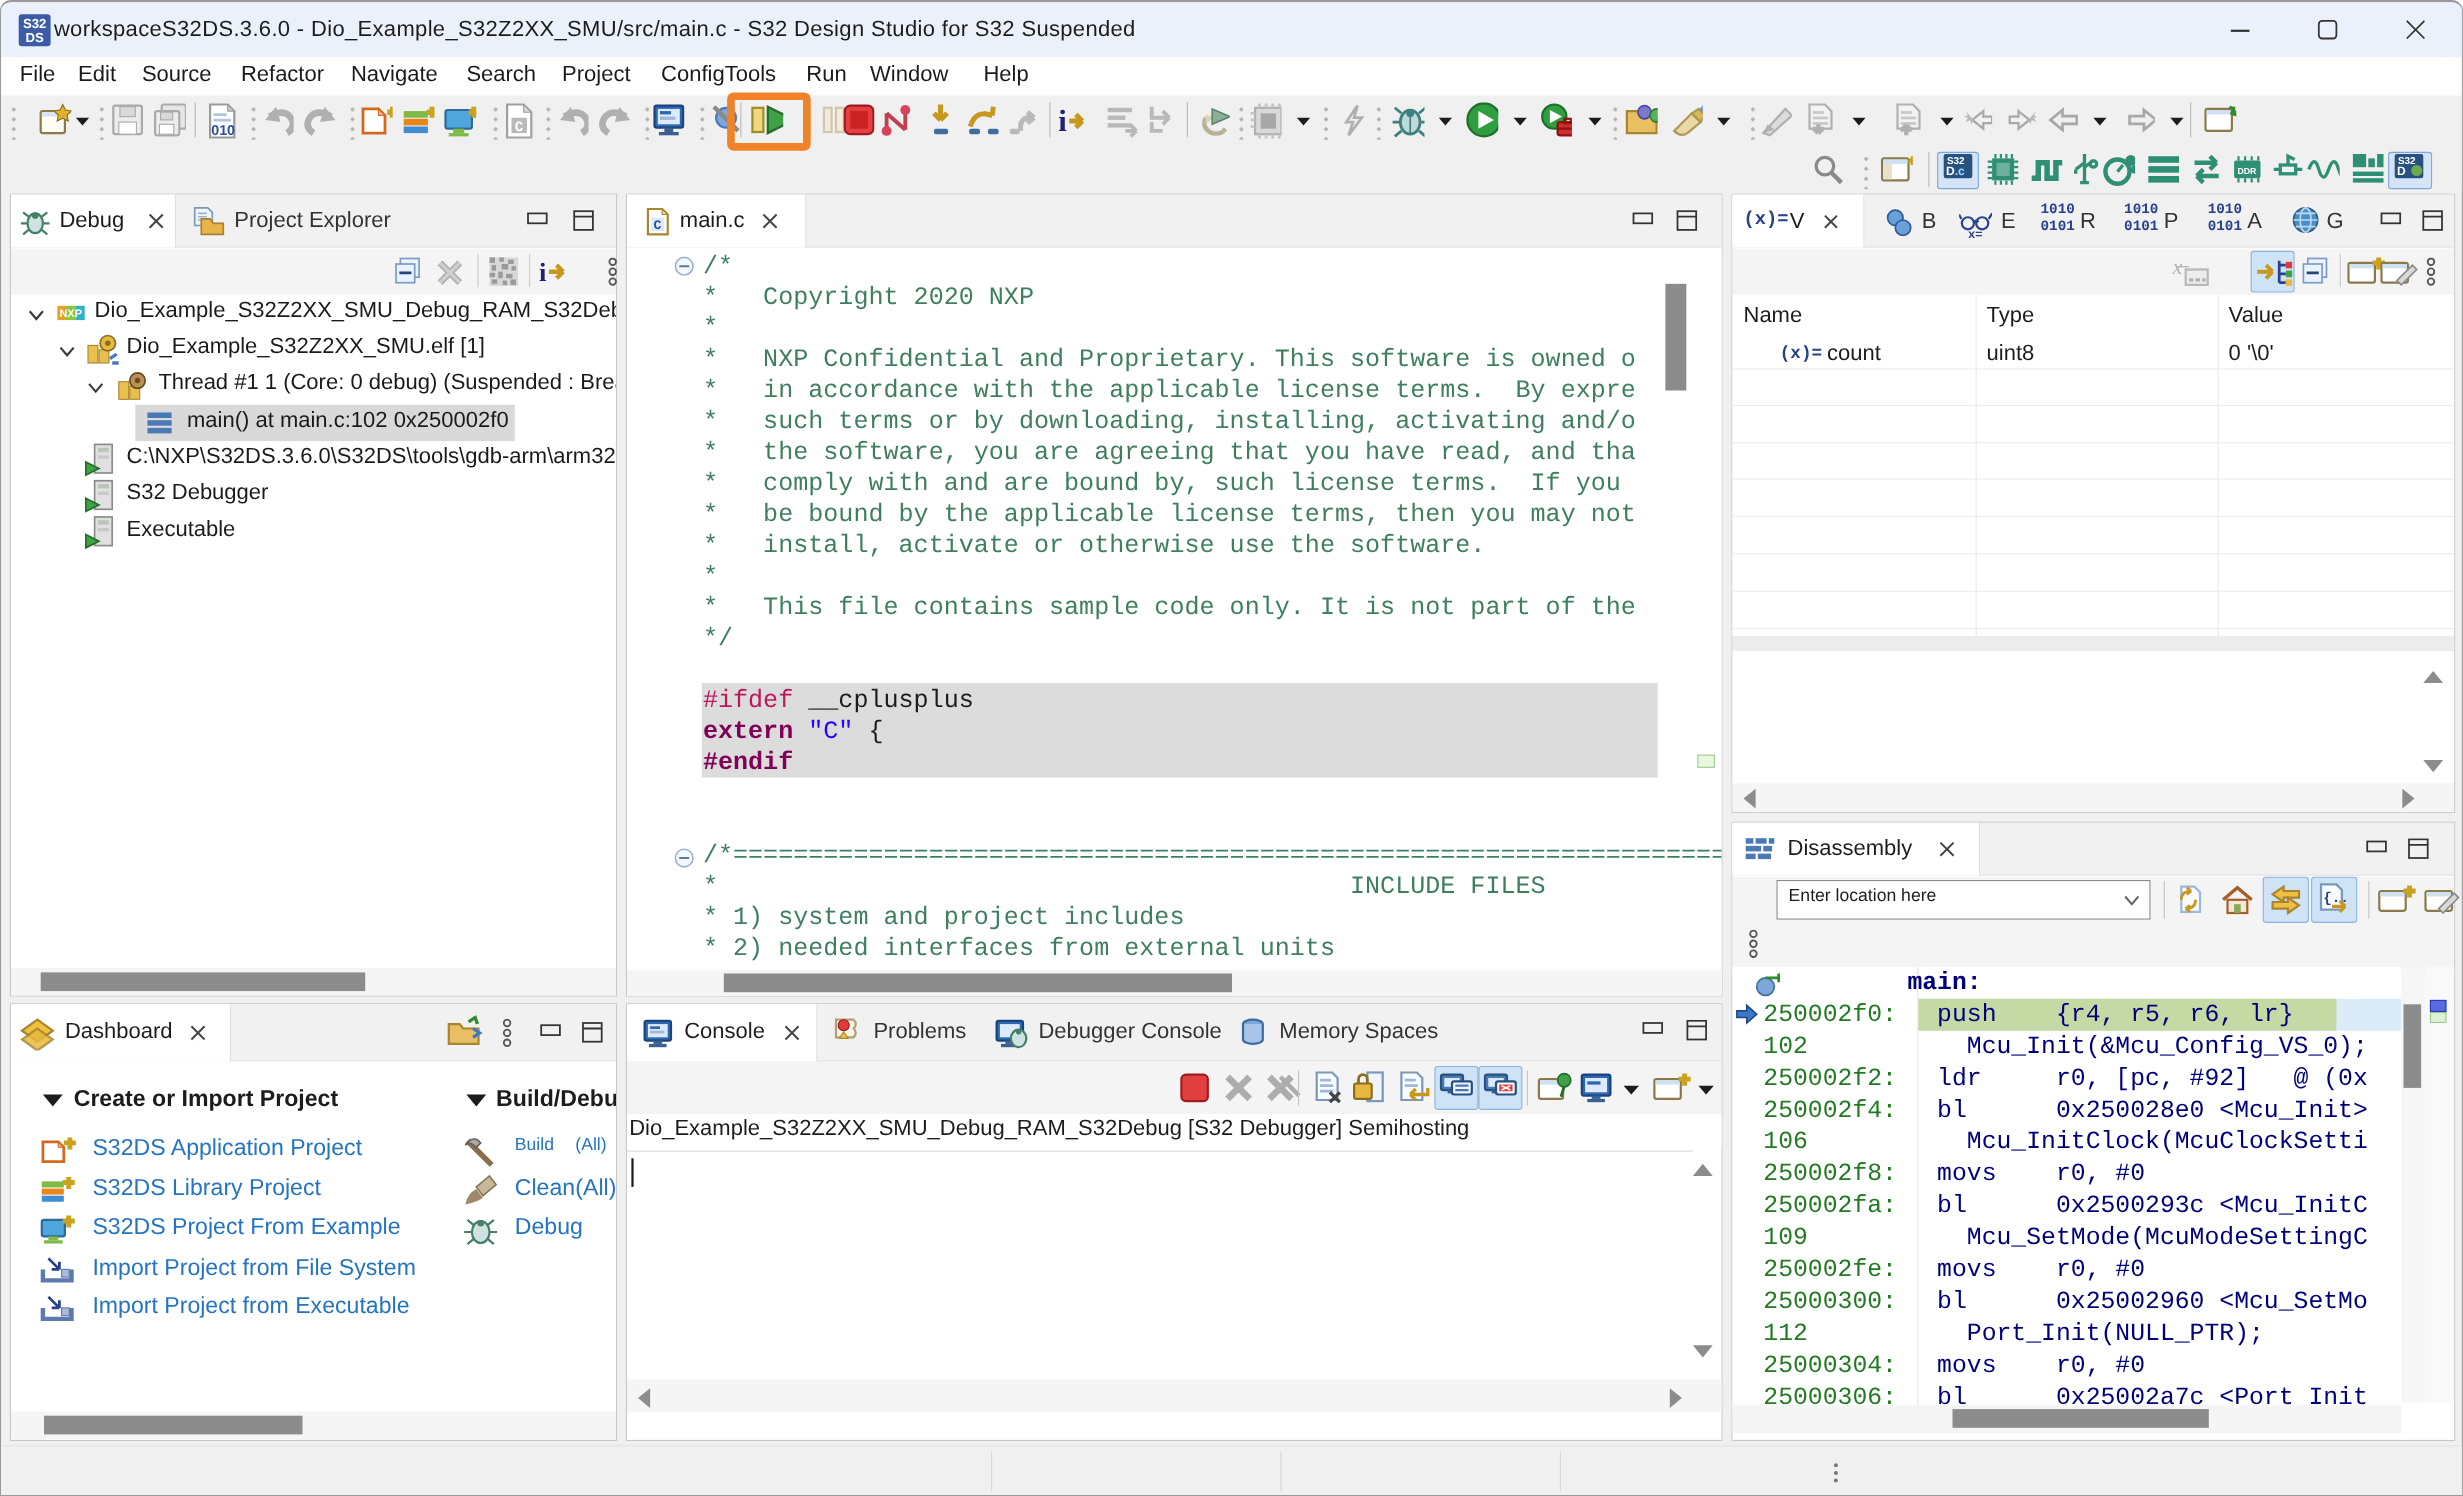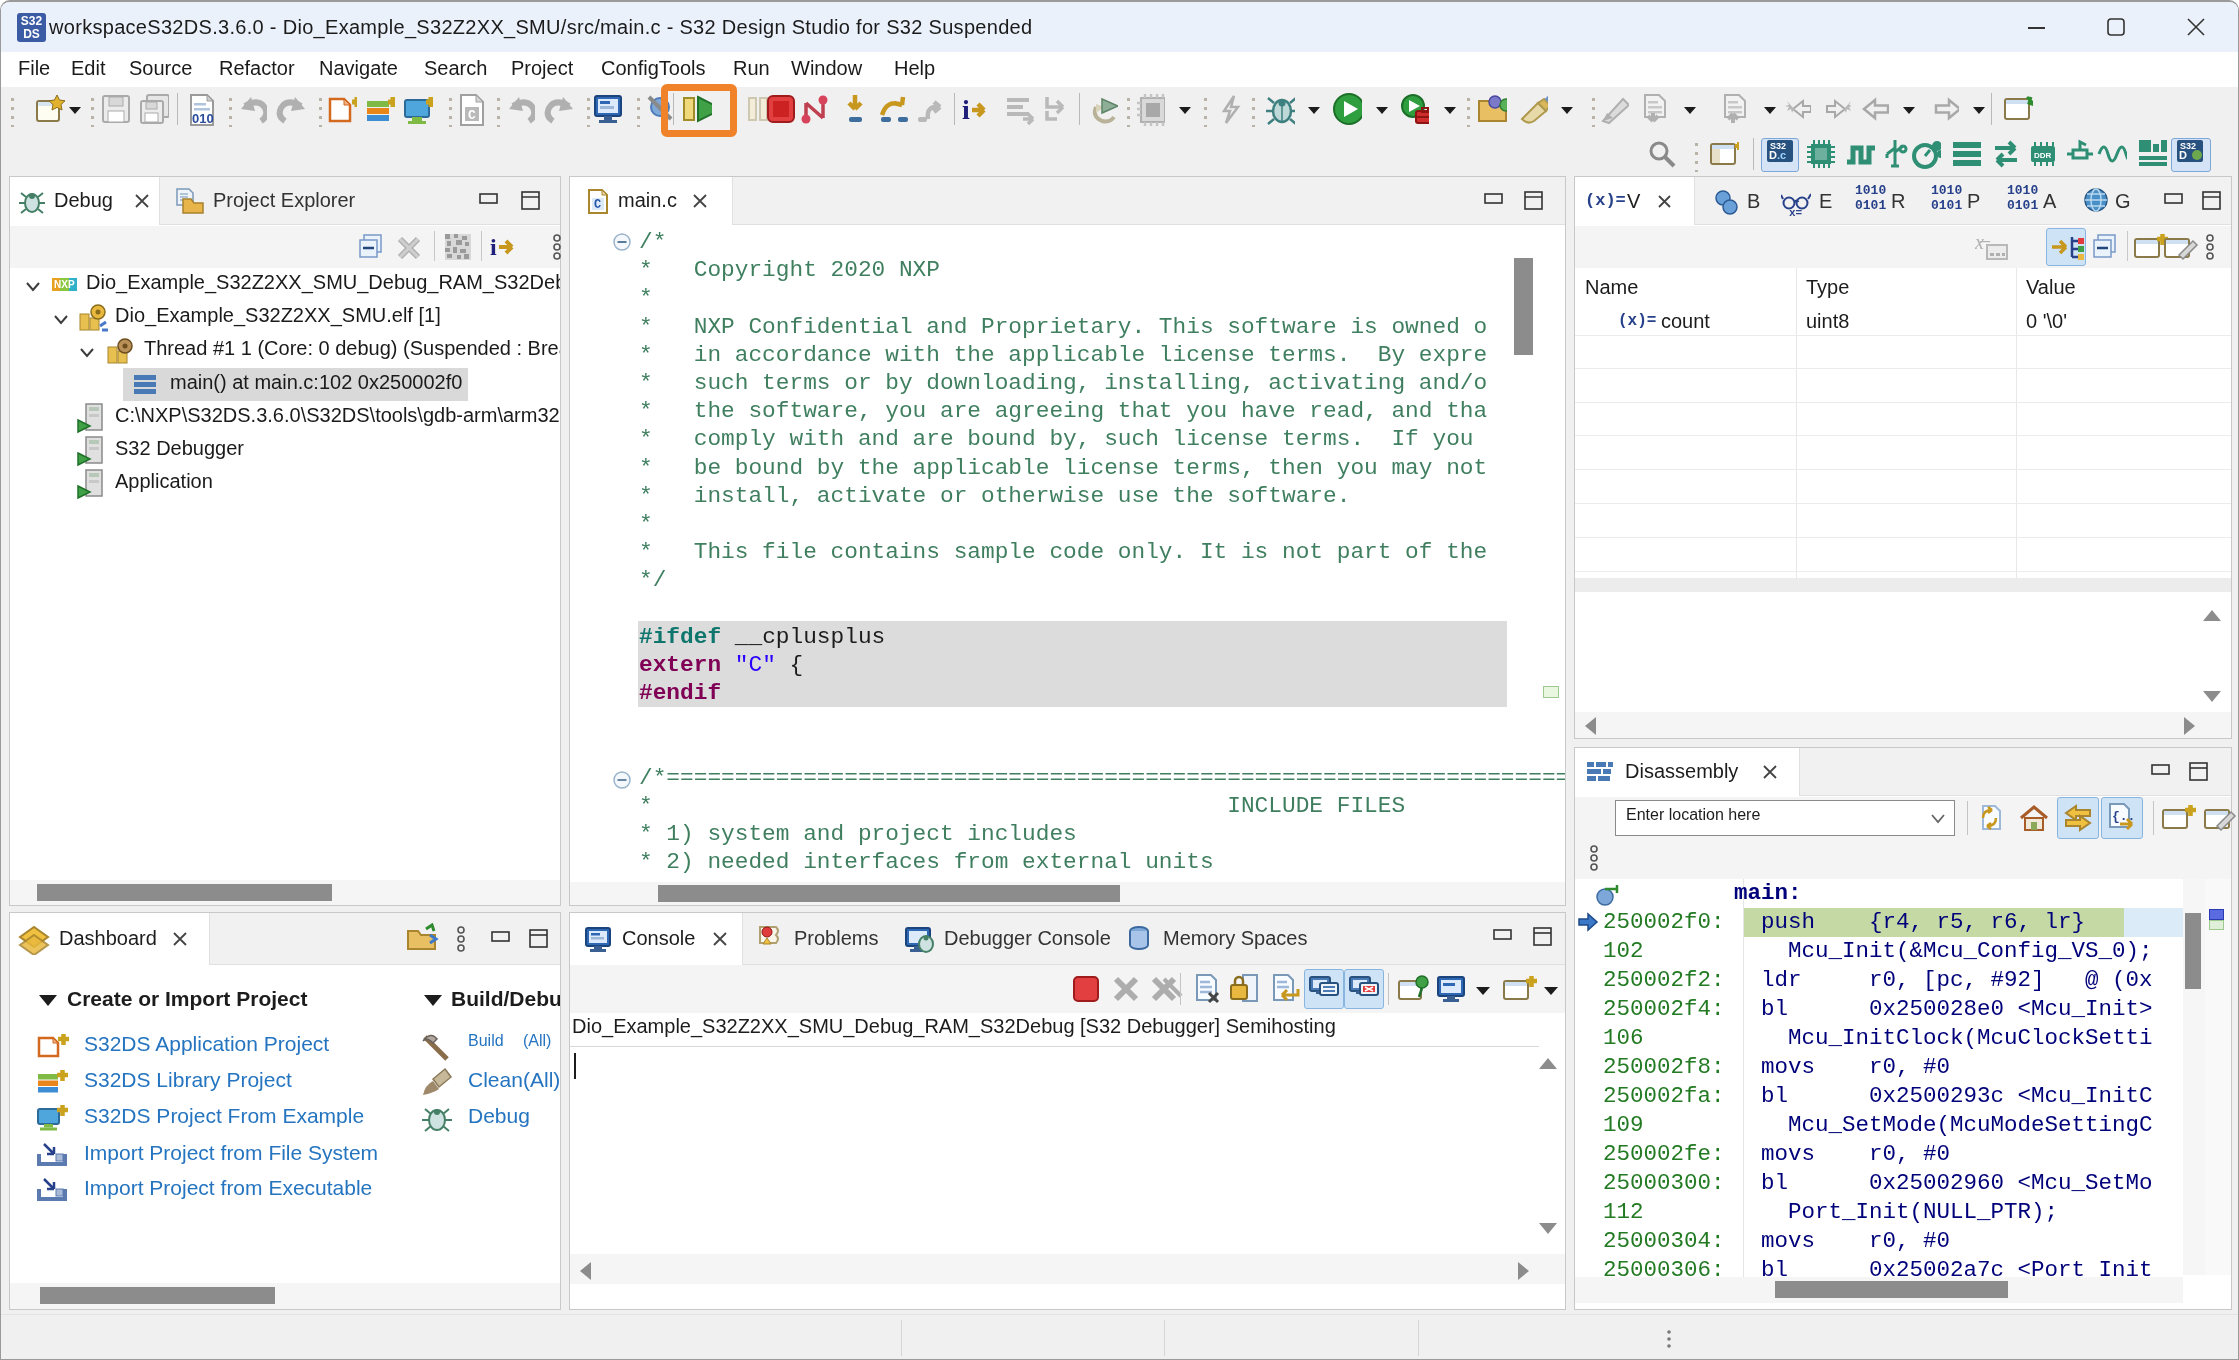--- a/index.html
+++ b/index.html
@@ -516,21 +516,21 @@
           <rect x="13" y="12" width="10" height="3" fill="#c8c8c8"></rect>
           <path d="M2 18 L14 24 L2 30z" fill="#3fa045" stroke="#20702a" stroke-width="1.5"></path>
         </svg>
       <span style="position:absolute;left:105px;top:169px;">S32 Debugger</span>
       <svg style="position:absolute;left:66px;top:200px" width="32" height="32">
           <rect x="10" y="2" width="16" height="26" fill="#e0e0e0" stroke="#8a8a8a" stroke-width="1.5"></rect>
           <rect x="13" y="5" width="10" height="4" fill="#b8c8b8"></rect>
           <rect x="13" y="12" width="10" height="3" fill="#c8c8c8"></rect>
           <path d="M2 18 L14 24 L2 30z" fill="#3fa045" stroke="#20702a" stroke-width="1.5"></path>
         </svg>
-      <span style="position:absolute;left:105px;top:202px;">Application</span>
+      <span style="position:absolute;left:105px;top:202px;">Executable</span>
     </div>
 
     <div style="position:absolute; left:0; bottom:0; width:100%; height:25px; background:#f5f5f5;">
       <div class="hthumb" style="left:27px; top:4px; width:295px; height:17px; background:#8c8c8c;"></div>
     </div>
   </div>
   <div class="panel" id="p-dash" style="left:8px; top:910px; width:552px; height:398px;">
     <div class="tabrow" style="height:52px;">
       <div class="tab active" style="left:0; width:200px; height:52px;">
         <svg style="position:absolute;left:8px;top:12px" width="32" height="30">
@@ -673,21 +673,21 @@
 *   in accordance with the applicable license terms.  By expre
 *   such terms or by downloading, installing, activating and/o
 *   the software, you are agreeing that you have read, and tha
 *   comply with and are bound by, such license terms.  If you
 *   be bound by the applicable license terms, then you may not
 *   install, activate or otherwise use the software.
 *
 *   This file contains sample code only. It is not part of the
 */
 
-<span style="color:#0f766e;font-weight:bold">#ifdef</span> <span style="color:#1c1c1c">__cplusplus</span>
+<span style="color:#be185d;font-weight:normal">#ifdef</span> <span style="color:#1c1c1c">__cplusplus</span>
 <span style="color:#7f0055;font-weight:bold">extern</span> <span style="color:#2a00ff">"C"</span> <span style="color:#1c1c1c">{</span>
 <span style="color:#7f0055;font-weight:bold">#endif</span>
 
 
 <span>/*==================================================================</span>
 <span>*                                          INCLUDE FILES</span>
 <span>* 1) system and project includes</span>
 <span>* 2) needed interfaces from external units</span></pre>
 
       <div style="position:absolute; right:32px; top:32px; width:19px; height:97px; background:#8c8c8c;"></div>

